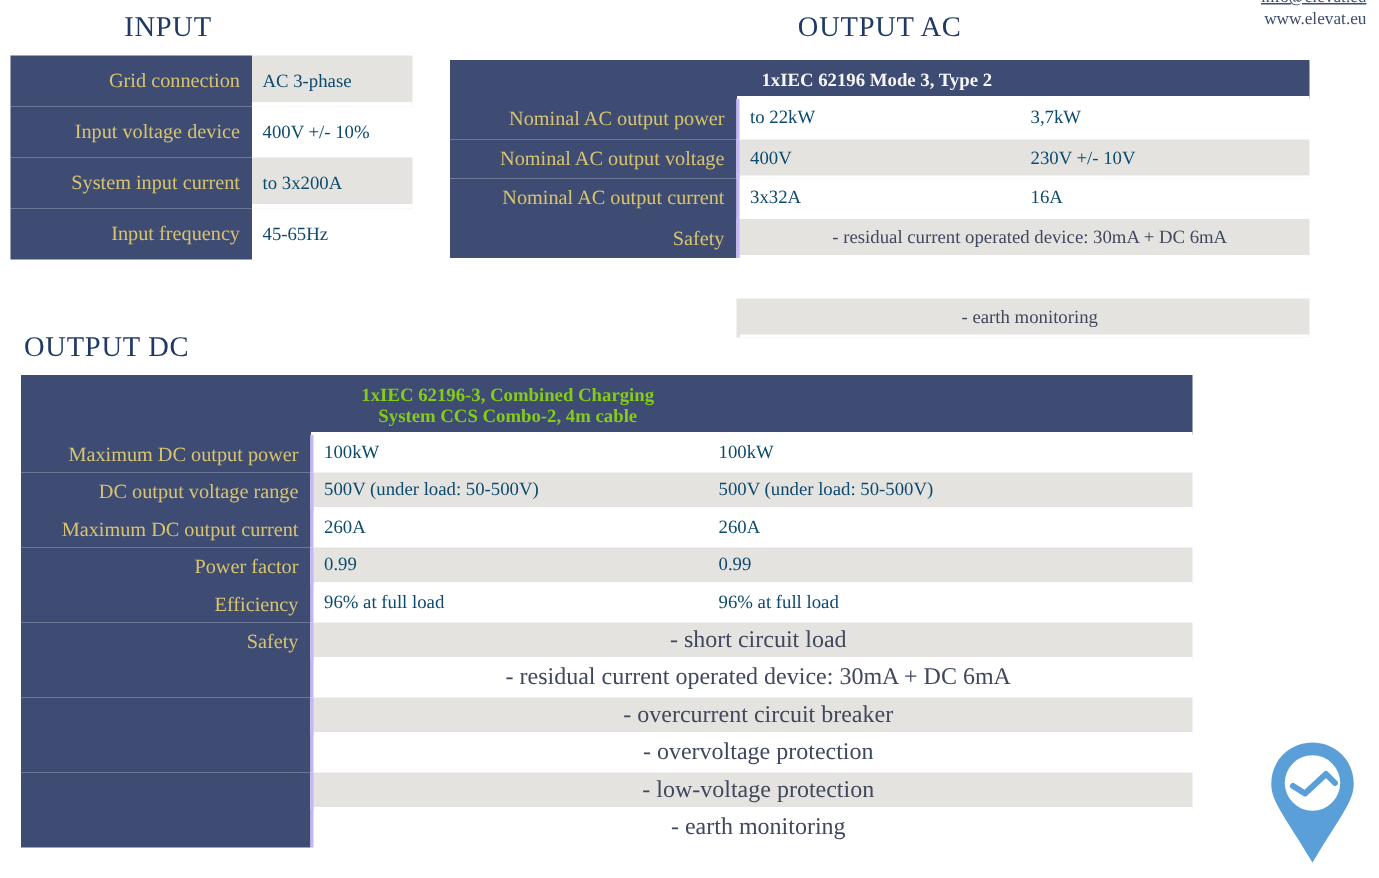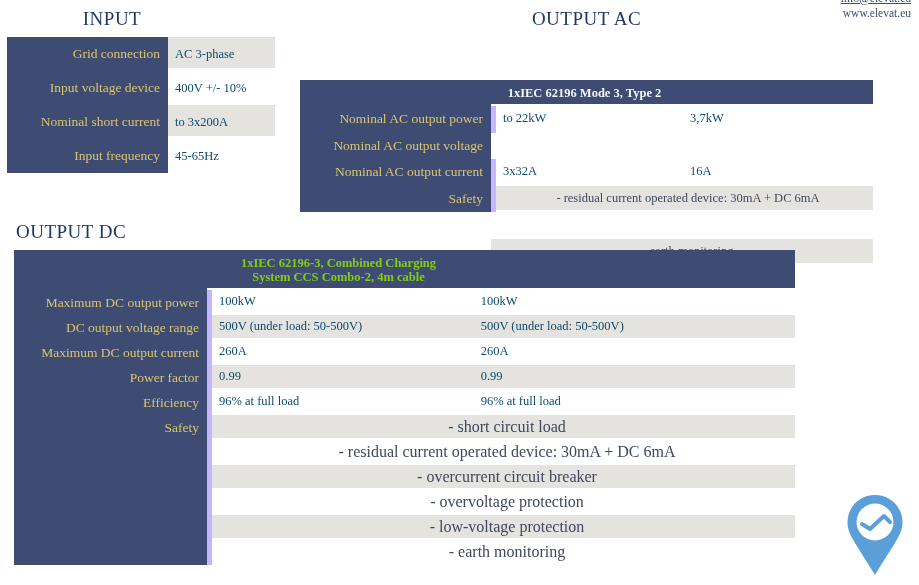--- a/index.html
+++ b/index.html
@@ -25,31 +25,31 @@
     white-space:nowrap; overflow:hidden;
   }
   .spacer{background:transparent;}
   .val{box-sizing:border-box; font-size:12.5px; color:#0c4a6e; white-space:nowrap; overflow:hidden;}
   .g3{background:#e4e3df; box-shadow:inset 0 -3px 0 #ffffff;}
   .g2{background:#e4e3df; box-shadow:inset 0 -2px 0 #ffffff;}
   .hdr{background:#3e4c74; color:#f6f6f6; font-weight:bold; font-size:12.5px;}
   .hdr .harea{box-shadow:inset 0 -2px 0 #ffffff; display:flex;}
   .hcell{display:flex; align-items:center; justify-content:center; text-align:center; box-sizing:border-box;}
   .ctr{text-align:center; color:#40485e;}
-  .varea{display:flex; box-sizing:border-box; border-left:5px solid #c4b5fd;}
+  .varea{display:flex; box-sizing:border-box; border-left:2px solid #c4b5fd;}
 
   
   .in-row{height:34px;}
   .in-row .lbl{width:161px; line-height:34px;}
   .in-row .val{width:107px; line-height:34px; padding-left:7px;}
 
   
   .ac{left:300px; top:40px; width:573px;}
   .ac .lbl,.ac .spacer{width:191px;}
-  .ac-hdr{height:26px;margin-top:40px;}
+  .ac-hdr{height:26px;}
   .ac-hdr .harea{width:382px;}
   .ac-hdr .hcell.c1{width:187px;}
   .ac-hdr .hcell.c2{width:195px;}
   .ac-row{height:26.5px;}
   .ac-row .lbl{line-height:26.5px;}
   .ac-row .varea{width:382px;}
   .ac-row .val{line-height:25px; padding-left:7px;}
   .ac-row .val.c1{width:187px;}
   .ac-row .val.c2{width:188px;}
   .ac-row .full{width:382px; line-height:25px; font-size:12.5px;}
@@ -88,21 +88,21 @@
   <div class="tbl" style="left:7px; top:37px; width:268px;font-family:Liberation Serif, serif;">
     <div class="row in-row">
       <div class="lbl">Grid connection</div>
       <div class="val g3">AC 3-phase</div>
     </div>
     <div class="row in-row">
       <div class="lbl">Input voltage device</div>
       <div class="val">400V +/- 10%</div>
     </div>
     <div class="row in-row">
-      <div class="lbl">Nominal short current</div>
+      <div class="lbl">System input current</div>
       <div class="val g3">to 3x200A</div>
     </div>
     <div class="row in-row">
       <div class="lbl">Input frequency</div>
       <div class="val">45-65Hz</div>
     </div>
   </div>
 
   <div class="sec-title" style="left:300px; top:8px; width:573px; text-align:center;">OUTPUT AC</div>
 
@@ -116,20 +116,24 @@
 
     <div class="row ac-row">
       <div class="lbl">Nominal AC output power</div>
       <div class="varea">
         <div class="val c1">to 22kW</div>
         <div class="val c2">3,7kW</div>
       </div>
     </div>
     <div class="row ac-row">
       <div class="lbl">Nominal AC output voltage</div>
+      <div class="varea g2">
+        <div class="val c1">400V</div>
+        <div class="val c2">230V +/- 10V</div>
+      </div>
     </div>
     <div class="row ac-row">
       <div class="lbl">Nominal AC output current</div>
       <div class="varea">
         <div class="val c1">3x32A</div>
         <div class="val c2">16A</div>
       </div>
     </div>
     <div class="row ac-row">
       <div class="lbl">Safety</div>

